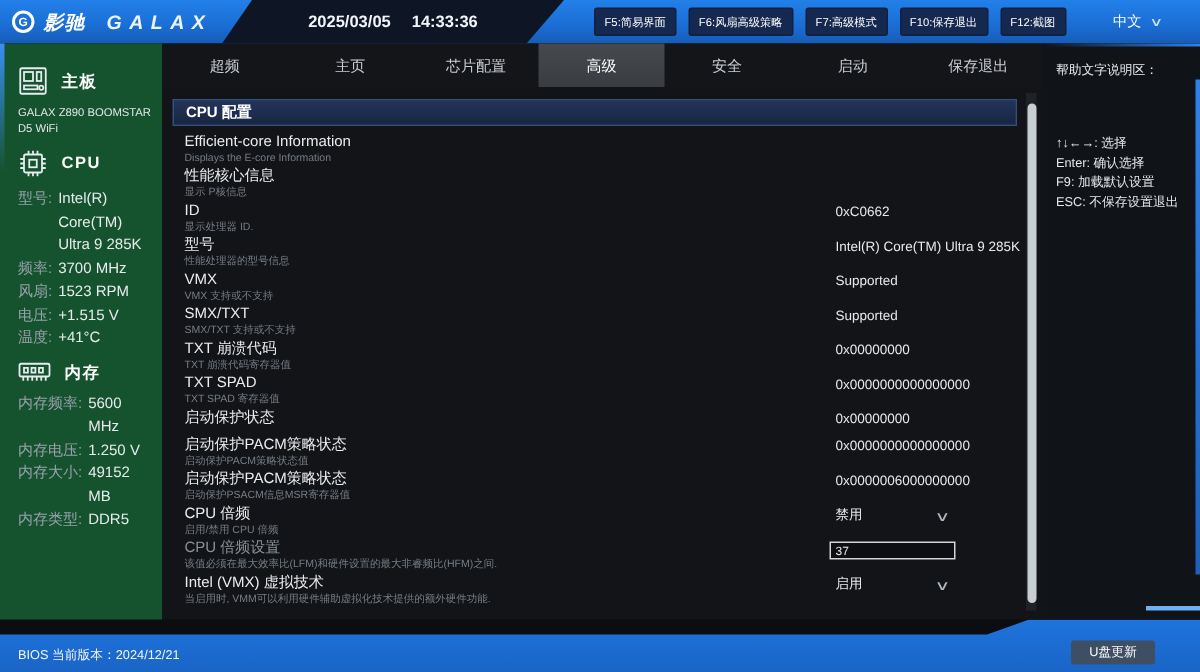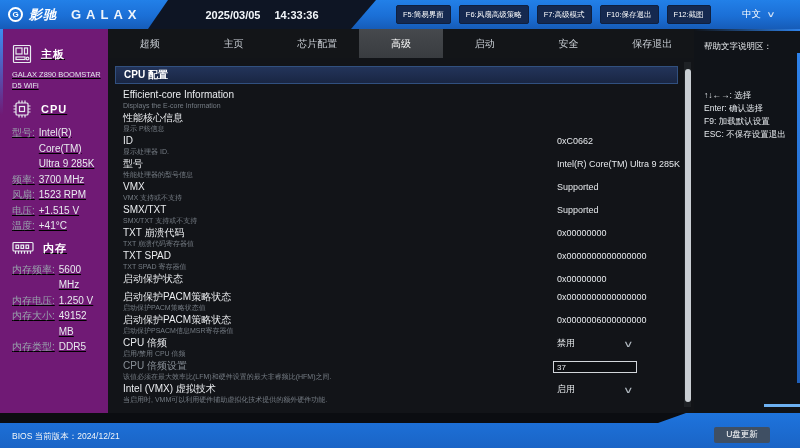--- a/index.html
+++ b/index.html
@@ -7,41 +7,41 @@
   .screen { position:relative; width:800px; height:448px; background:#0b0d11; overflow:hidden; }
 
   
   .topbar { position:absolute; left:0; top:0; width:800px; height:29px;
             background:linear-gradient(180deg,#2280e8 0%,#1b6fd6 55%,#165cb8 100%); }
   .brand { position:absolute; left:8px; top:0; height:29px; display:flex; align-items:center; gap:6px; }
   .logo-mark { width:15px; height:15px; border:2px solid #fff; border-radius:50%;
                display:flex; align-items:center; justify-content:center;
                color:#fff; font-size:8px; font-weight:bold; }
   .brand-cn { color:#fff; font-size:13px; font-weight:bold; font-style:italic; letter-spacing:1px; }
-  .brand-en { color:#eef4fb; font-size:13px; font-weight:bold; letter-spacing:5px; margin-left:8px; }
+  .brand-en { color:#eef4fb; font-size:13px; font-weight:bold; letter-spacing:5px; margin-left:8px;font-style:italic; }
   .datetime { position:absolute; left:148px; top:0; width:228px; height:29px; background:#0e1524;
               clip-path:polygon(20px 0,100% 0,calc(100% - 25px) 100%,0 100%);
               display:flex; align-items:center; justify-content:center; gap:14px;
               color:#f2f6fa; font-size:11px; font-weight:bold; }
   .fkeys { position:absolute; left:396px; top:5px; height:19px; display:flex; gap:8px; }
   .fkey  { background:#152950; border:1px solid #0f2040; border-radius:2px; color:#fff;
            font-size:7.5px; padding:0 6px; display:flex; align-items:center; white-space:nowrap; cursor:pointer; }
   .lang  { position:absolute; left:742px; top:0; height:29px; display:flex; align-items:center; gap:7px;
            color:#fff; font-size:9.5px; cursor:pointer; }
   .lang .chev { color:#cfe0f5; font-size:8px; transform:scaleX(1.6); }
 
   
   .tabbar { position:absolute; left:108px; top:29px; width:586px; height:29px; background:#131518; display:flex; }
   .tab { flex:1; display:flex; align-items:center; justify-content:center;
          color:#c9ced4; font-size:10px; cursor:pointer; }
   .tab.active { background:linear-gradient(180deg,#46494d,#393c40); color:#fff; }
 
   
-  .sidebar { position:absolute; left:0; top:29px; width:108px; height:384px; background:#701a75;
-             padding:8px 6px 0 10px;text-decoration:underline; }
+  .sidebar { position:absolute; left:0; top:29px; width:108px; height:384px; background:#14532d;
+             padding:8px 6px 0 10px; }
   .sidebar::before { content:''; position:absolute; left:0; top:0; width:3px; height:86px;
              background:linear-gradient(180deg,#3a8ef2,rgba(20,60,120,0)); }
   .sb-head { display:flex; align-items:center; gap:9px; margin:7px 0 6px 2px; }
   .sb-icon svg { display:block; }
   .sb-title { color:#fff; font-size:11px; font-weight:bold; letter-spacing:1px; }
   .sb-name { color:#e2e6ea; font-size:7.5px; line-height:1.4; margin:1px 0 8px 2px; }
   .sb-rows { margin:0 0 6px 2px; }
   .sb-row { display:flex; font-size:10px; line-height:1.55; }
   .sb-key { color:#98a1ab; margin-right:4px; white-space:nowrap; }
   .sb-val { color:#e8ebee; }
@@ -112,22 +112,22 @@
       <span>中文</span>
       <span class="chev">∨</span>
     </div>
   </header>
 
   <nav class="tabbar" id="tabbar">
       <div class="tab">超频</div>
       <div class="tab">主页</div>
       <div class="tab">芯片配置</div>
       <div class="tab active">高级</div>
+      <div class="tab">安全</div>
       <div class="tab">启动</div>
-      <div class="tab">安全</div>
       <div class="tab">保存退出</div>
     </nav>
 
   <aside class="sidebar">
     <div class="sb-head">
       <span class="sb-icon">
         <svg width="20" height="20" viewBox="0 0 20 20" fill="none" stroke="#e8ecf0" stroke-width="1.2">
           <rect x="1.5" y="1.5" width="17" height="17" rx="1"></rect>
           <rect x="4" y="4" width="6" height="6"></rect>
           <rect x="12.5" y="4" width="3" height="6"></rect>

